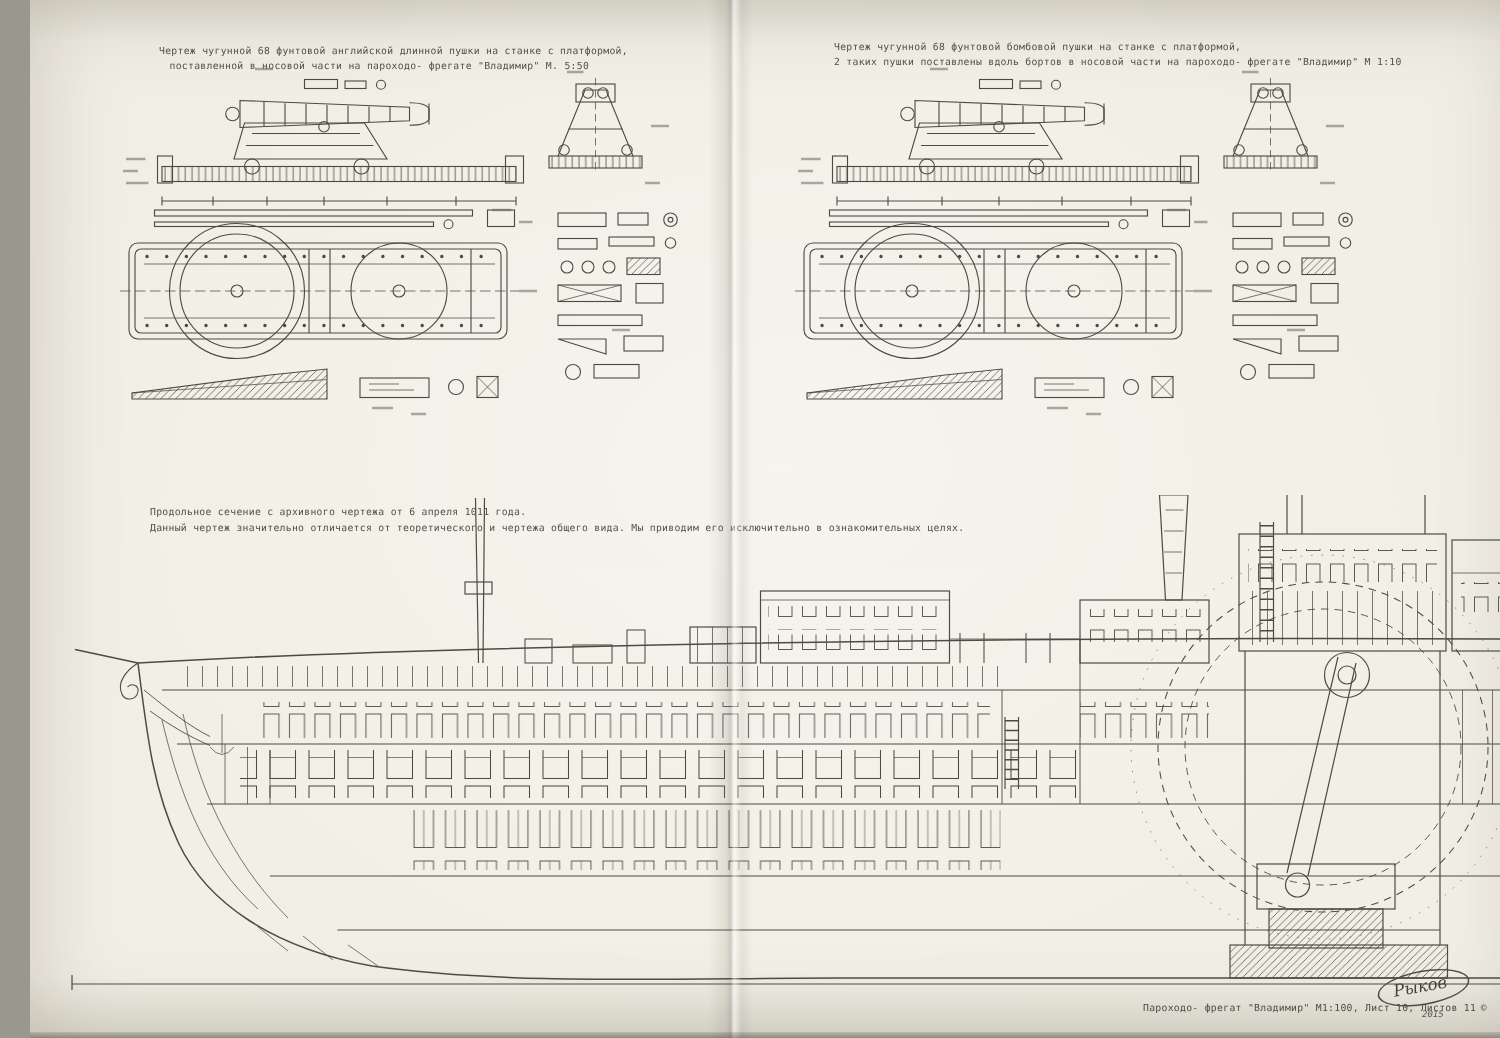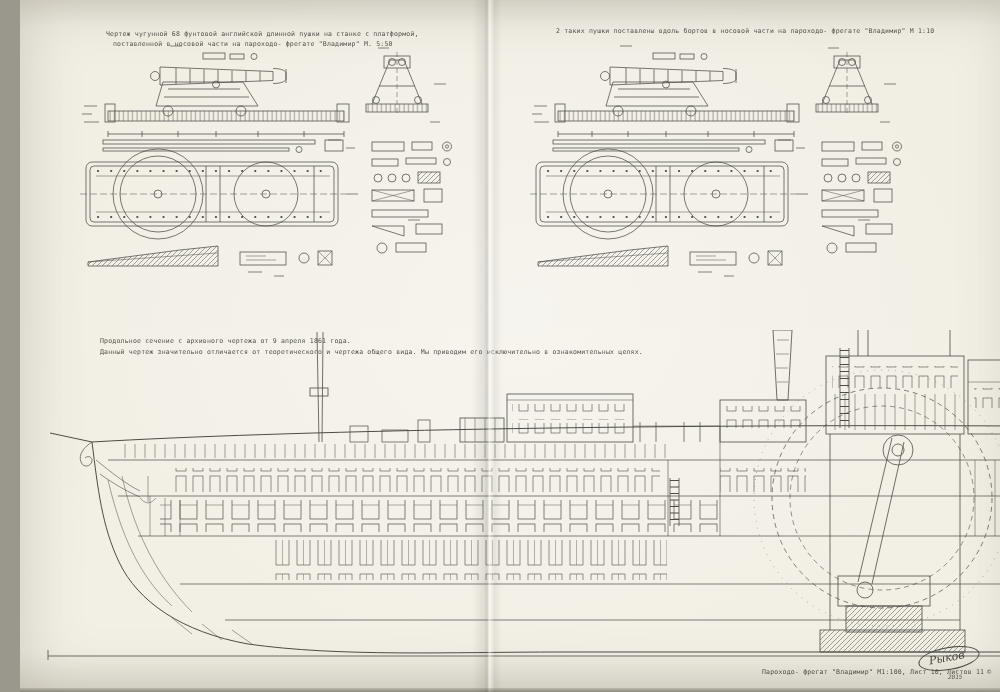--- a/index.html
+++ b/index.html
@@ -35,24 +35,25 @@
 </head>
 <body>
 
 <div class="scan">
 
   <div class="caption" style="left:86px;top:29px;">
     <div>Чертеж чугунной 68 фунтовой английской длинной пушки на станке с платформой,</div>
     <div class="ind">поставленной в носовой части на пароходо- фрегате "Владимир" М. 5:50</div>
   </div>
   <div class="caption" style="left:536px;top:26px;">
+    <div>Чертеж чугунной 68 фунтовой бомбовой пушки на станке с платформой,</div>
     <div>2 таких пушки поставлены вдоль бортов в носовой части на пароходо- фрегате "Владимир" М 1:10</div>
   </div>
   <div class="note">
-    <div>Продольное сечение с архивного чертежа от 9 апреля 1861 года.</div>
+    <div>Продольное сечение с архивного чертежа от 6 апреля 1011 года.</div>
     <div>Данный чертеж значительно отличается от теоретического и чертежа общего вида. Мы приводим его исключительно в ознакомительных целях.</div>
   </div>
 
   <svg style="left:0;top:44px;" width="1000" height="262" viewBox="0 0 1000 262">
     <defs>
       <pattern id="hv" width="4.5" height="10" patternUnits="userSpaceOnUse">
         <path d="M2,0 V10" stroke="#4c4c46" stroke-width="0.55"></path>
       </pattern>
       <pattern id="hd" width="5" height="5" patternUnits="userSpaceOnUse">
         <path d="M0,5 L5,0" stroke="#4c4c46" stroke-width="0.5"></path>

